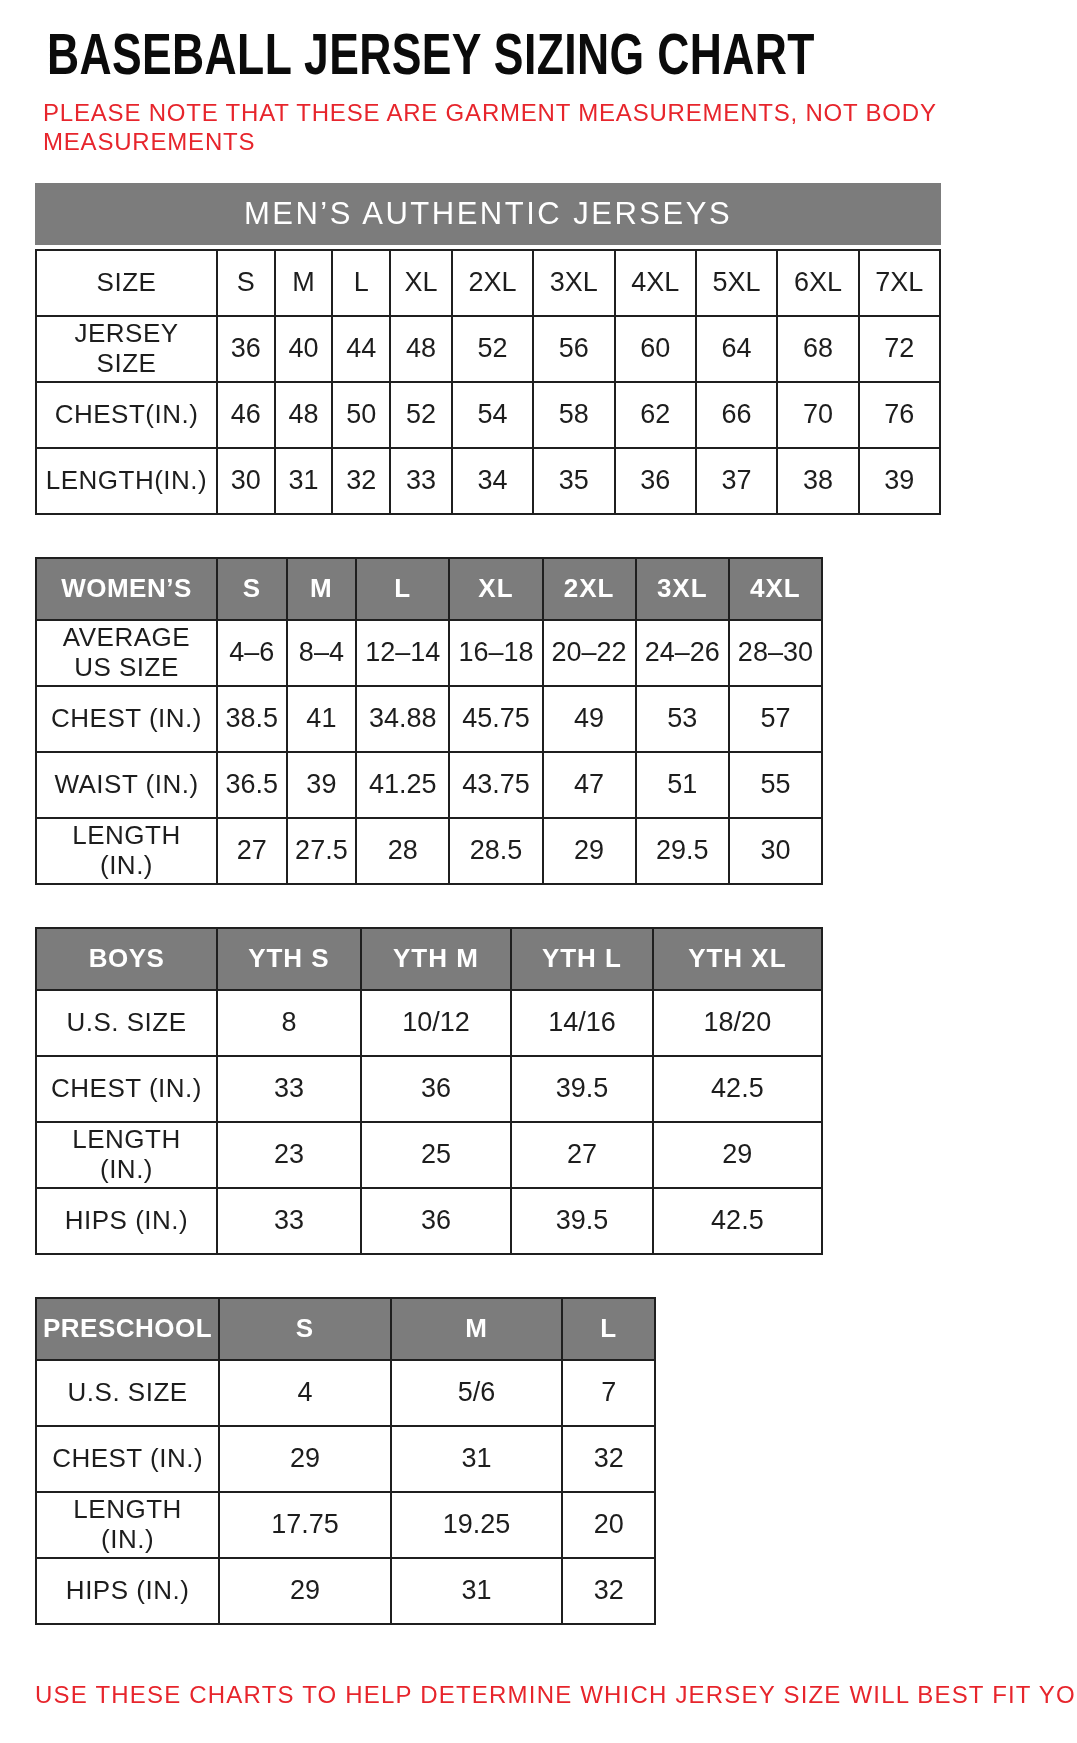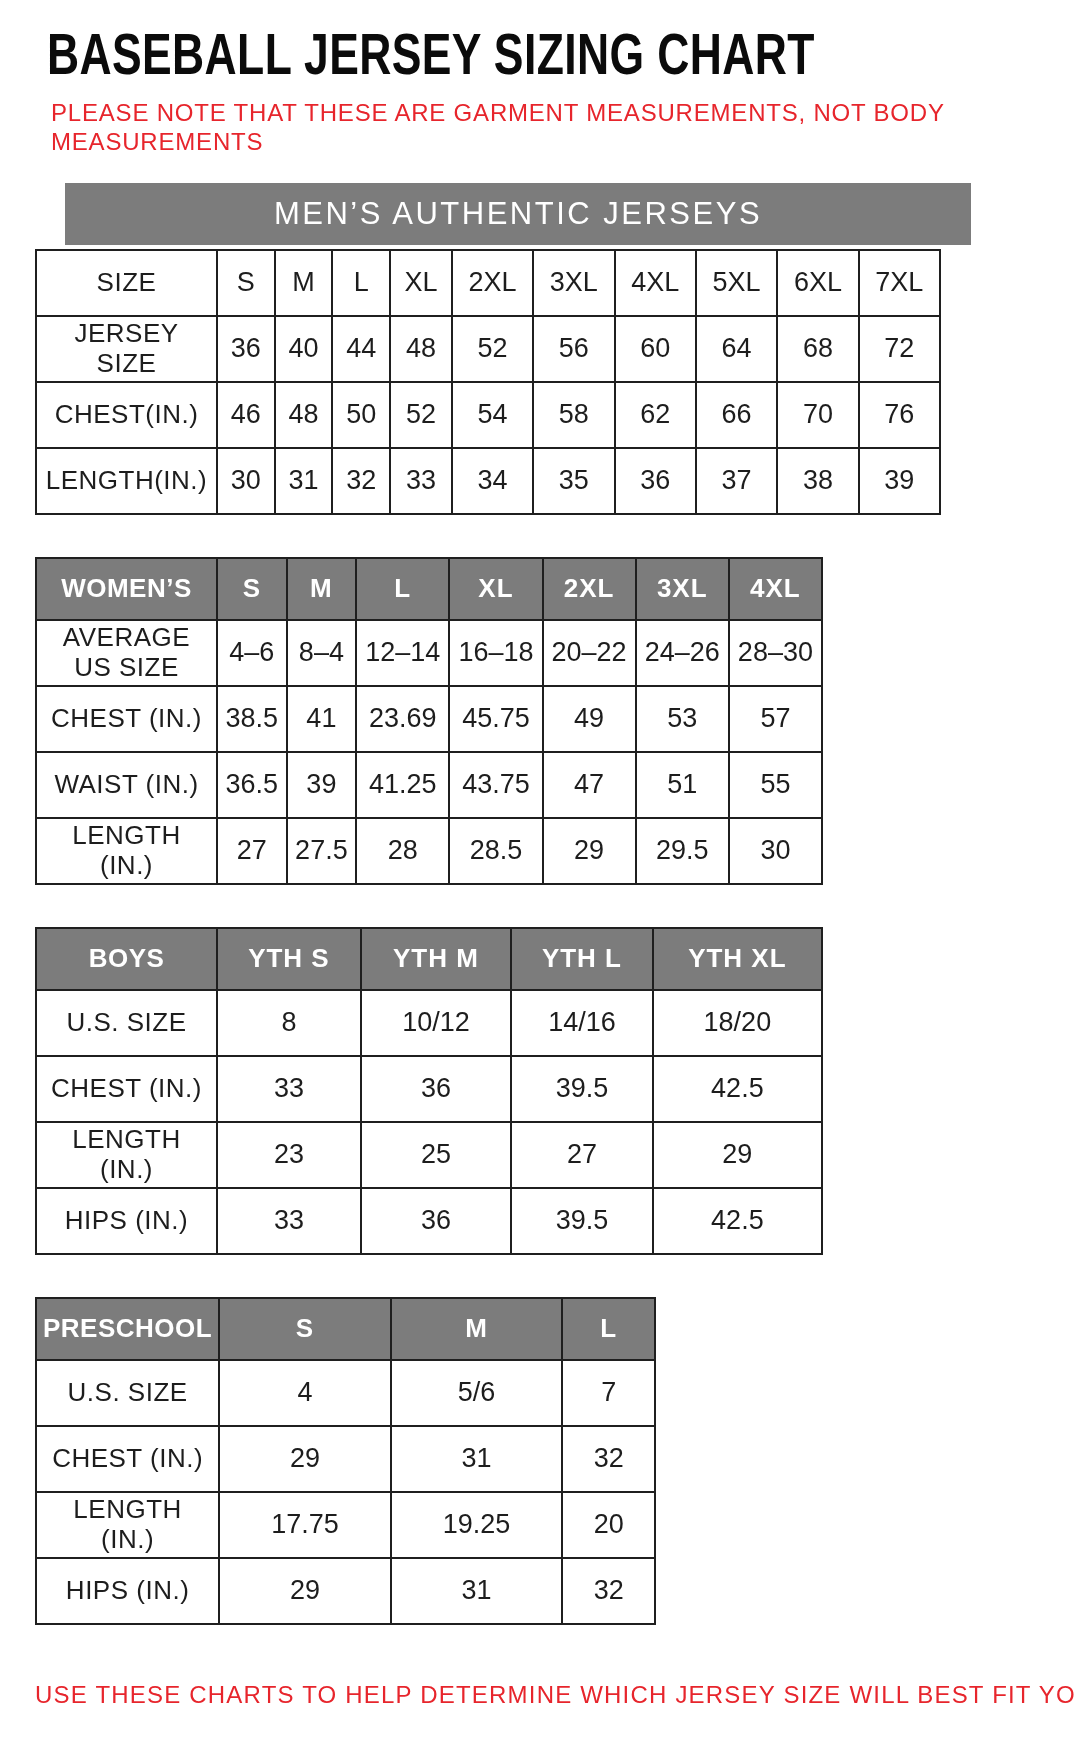--- a/index.html
+++ b/index.html
@@ -23,35 +23,35 @@
     white-space: nowrap;
     letter-spacing: 0.5px;
   }
 
   .note {
     color: var(--accent-red, #e7252c);
     font-size: 24px;
     line-height: 1.22;
     letter-spacing: 0.8px;
     max-width: 895px;
-    margin: 6px 0 26px 16px;
+    margin: 6px 0 26px 8px;
   }
 
   .banner {
     background: var(--header-gray, #7c7c7c);
     color: #ffffff;
     text-align: center;
     font-size: 31px;
     letter-spacing: 2.5px;
     height: 62px;
     line-height: 62px;
     margin-bottom: 4px;
   }
 
-  .men-w   { width: 906px; margin-left: 30px; }
+  .men-w   { width: 906px; }
   .mid-w   { width: 788px; }
   .small-w { width: 621px; }
 
   table.sizing { border-collapse: collapse; margin: 0 16px 42px 0; }
   .sizing td {
     border: 2px solid var(--border, #1f1f1f);
     text-align: center;
     vertical-align: middle;
     font-size: 27px;
     color: var(--text, #1d1d1d);
@@ -169,21 +169,21 @@
           <td class="val">12–14</td>
           <td class="val">16–18</td>
           <td class="val">20–22</td>
           <td class="val">24–26</td>
           <td class="val">28–30</td>
         </tr>
         <tr>
           <td class="label">CHEST (IN.)</td>
           <td class="val">38.5</td>
           <td class="val">41</td>
-          <td class="val">23.69</td>
+          <td class="val">34.88</td>
           <td class="val">45.75</td>
           <td class="val">49</td>
           <td class="val">53</td>
           <td class="val">57</td>
         </tr>
         <tr>
           <td class="label">WAIST (IN.)</td>
           <td class="val">36.5</td>
           <td class="val">39</td>
           <td class="val">41.25</td>

